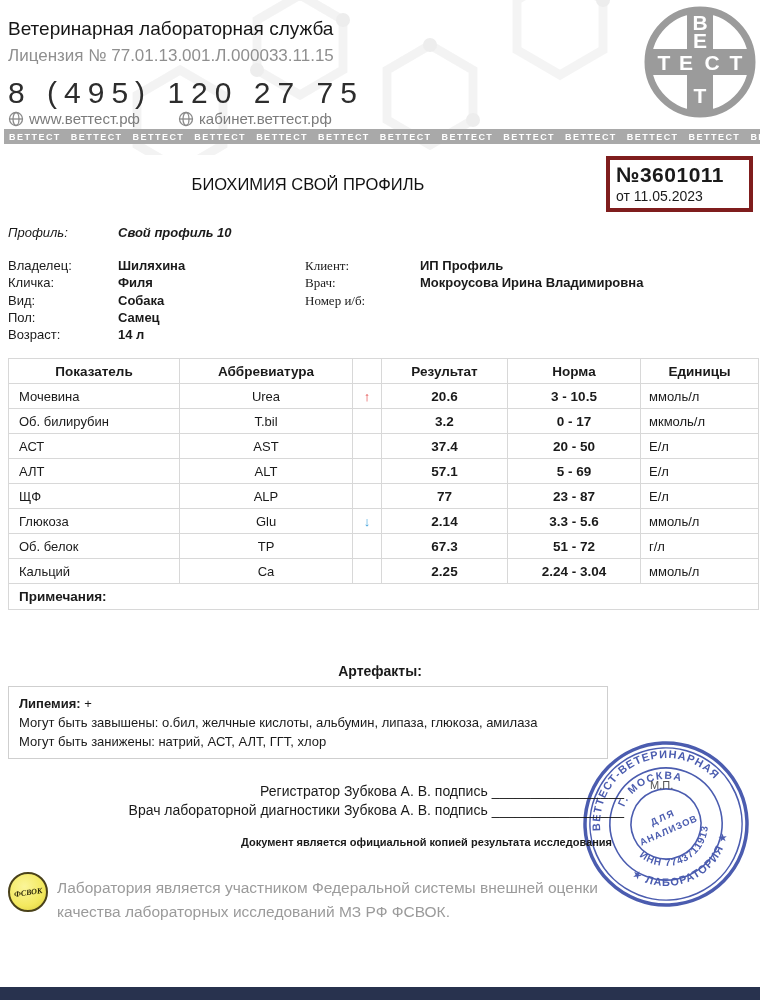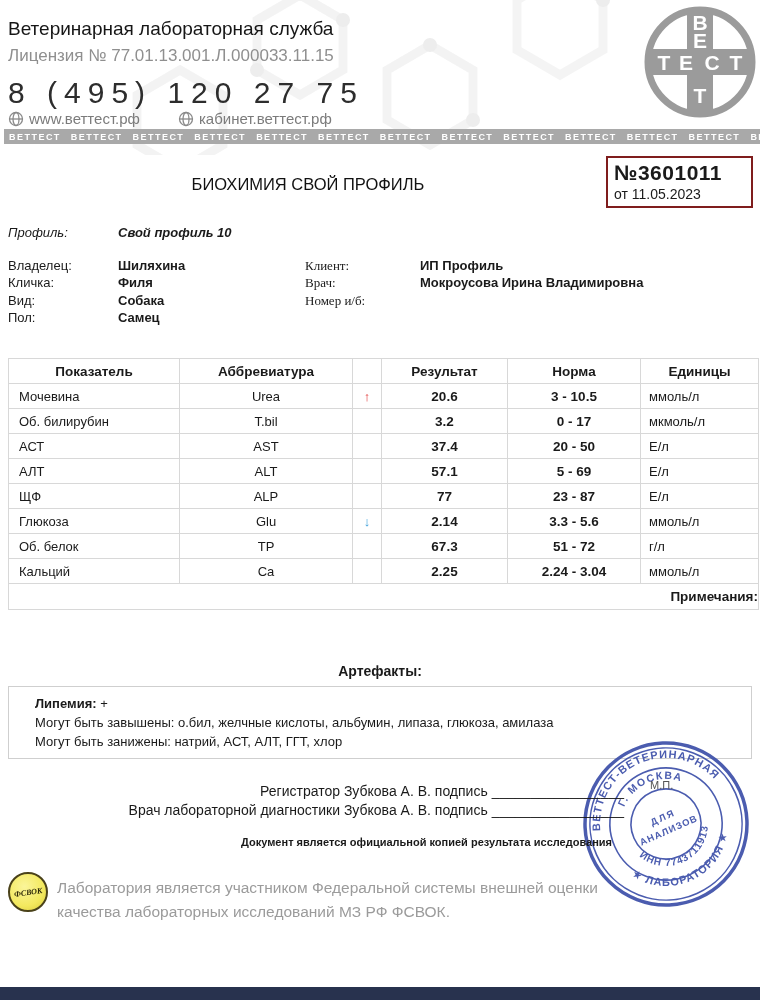--- a/index.html
+++ b/index.html
@@ -22,21 +22,21 @@
   
   .badge-strip{left:4px;top:129px;width:752px;display:flex;justify-content:space-between;z-index:2;}
   .badge{
     background:#a9a9a9;color:#ffffff;font-size:9px;font-weight:bold;
     letter-spacing:1.5px;padding:3px 5px 2px 5px;line-height:10px;white-space:nowrap;
   }
 
   
   .report-title{left:0;top:175px;width:616px;text-align:center;font-size:16.5px;color:#111;z-index:2;}
   .number-box{
-    left:606px;top:156px;width:147px;border:2px solid #7f1d1d;background:#fff;
+    left:606px;top:156px;width:147px;border:4px solid #7f1d1d;background:#fff;
     padding:3px 18px 4px 6px;box-sizing:border-box;z-index:2;
   }
   .number-box .num{font-size:21px;font-weight:bold;letter-spacing:.5px;}
   .number-box .date{font-size:14px;margin-top:1px;}
 
   
   .info-profile{left:8px;top:225px;font-size:13px;z-index:2;font-style:italic;}
   .info-profile .lbl{display:inline-block;width:110px;}
   .info-profile .val{font-weight:bold;}
   .info-col{font-size:13px;line-height:17.3px;z-index:2;}
@@ -53,29 +53,29 @@
     border:1px solid #d8d8d8;height:24px;font-size:13px;padding:0;
     vertical-align:middle;background:#fff;
   }
   .results th{font-size:13.5px;font-weight:bold;text-align:center;}
   .results td.c-name{text-align:left;padding-left:10px;}
   .results td.c-abbr{text-align:center;}
   .results td.c-flag{text-align:center;font-weight:bold;font-size:13px;}
   .results td.c-result{text-align:center;font-weight:bold;font-size:13.5px;}
   .results td.c-norm{text-align:center;font-weight:bold;font-size:13.5px;}
   .results td.c-units{text-align:left;padding-left:8px;}
-  .results td.notes{font-weight:bold;padding-left:18px;font-size:13.5px;height:25px;text-align:right;}
+  .results td.notes{font-weight:bold;padding-left:10px;font-size:13.5px;height:25px;text-align:left;}
   .flag-up{color:#e03131;}
   .flag-down{color:#3a9fd9;}
 
   
   .artifacts-title{left:0;top:663px;width:760px;text-align:center;font-size:14px;font-weight:bold;z-index:2;}
   .artifacts-box{
-    left:8px;top:686px;width:744px;box-sizing:border-box;border:1px solid #cfcfcf;
-    padding:7px 26px;font-size:13px;line-height:19px;z-index:2;background:#fff;
+    left:8px;top:686px;width:600px;box-sizing:border-box;border:1px solid #cfcfcf;
+    padding:7px 10px;font-size:13px;line-height:19px;z-index:2;background:#fff;
   }
   .artifacts-box .lip-lbl{font-weight:bold;}
 
   
   .sig-block{right:136px;top:782px;text-align:right;font-size:14px;line-height:18.5px;z-index:3;}
   .mp-label{left:650px;top:779px;font-size:11px;color:#555;z-index:4;}
   .official-note{right:148px;top:836px;font-size:11px;font-weight:bold;color:#1a1a1a;z-index:3;}
 
   
   .stamp{left:580px;top:738px;z-index:2;opacity:.92;}
@@ -175,20 +175,21 @@
 </div>
 
 <div class="abs info-profile">
   <span class="lbl">Профиль:</span><span class="val">Свой профиль 10</span>
 </div>
 <div class="abs info-col info-left">
     <div class="info-row"><span class="lbl">Владелец:</span><span class="val">Шиляхина</span></div>
     <div class="info-row"><span class="lbl">Кличка:</span><span class="val">Филя</span></div>
     <div class="info-row"><span class="lbl">Вид:</span><span class="val">Собака</span></div>
     <div class="info-row"><span class="lbl">Пол:</span><span class="val">Самец</span></div>
+    <div class="info-row"><span class="lbl">Возраст:</span><span class="val">14 л</span></div>
   </div>
 <div class="abs info-col info-right">
     <div class="info-row"><span class="lbl">Клиент:</span><span class="val">ИП Профиль</span></div>
     <div class="info-row"><span class="lbl">Врач:</span><span class="val">Мокроусова Ирина Владимировна</span></div>
     <div class="info-row"><span class="lbl">Номер и/б:</span><span class="val"></span></div>
   </div>
 
 <table class="abs results">
   <thead>
       <tr>

